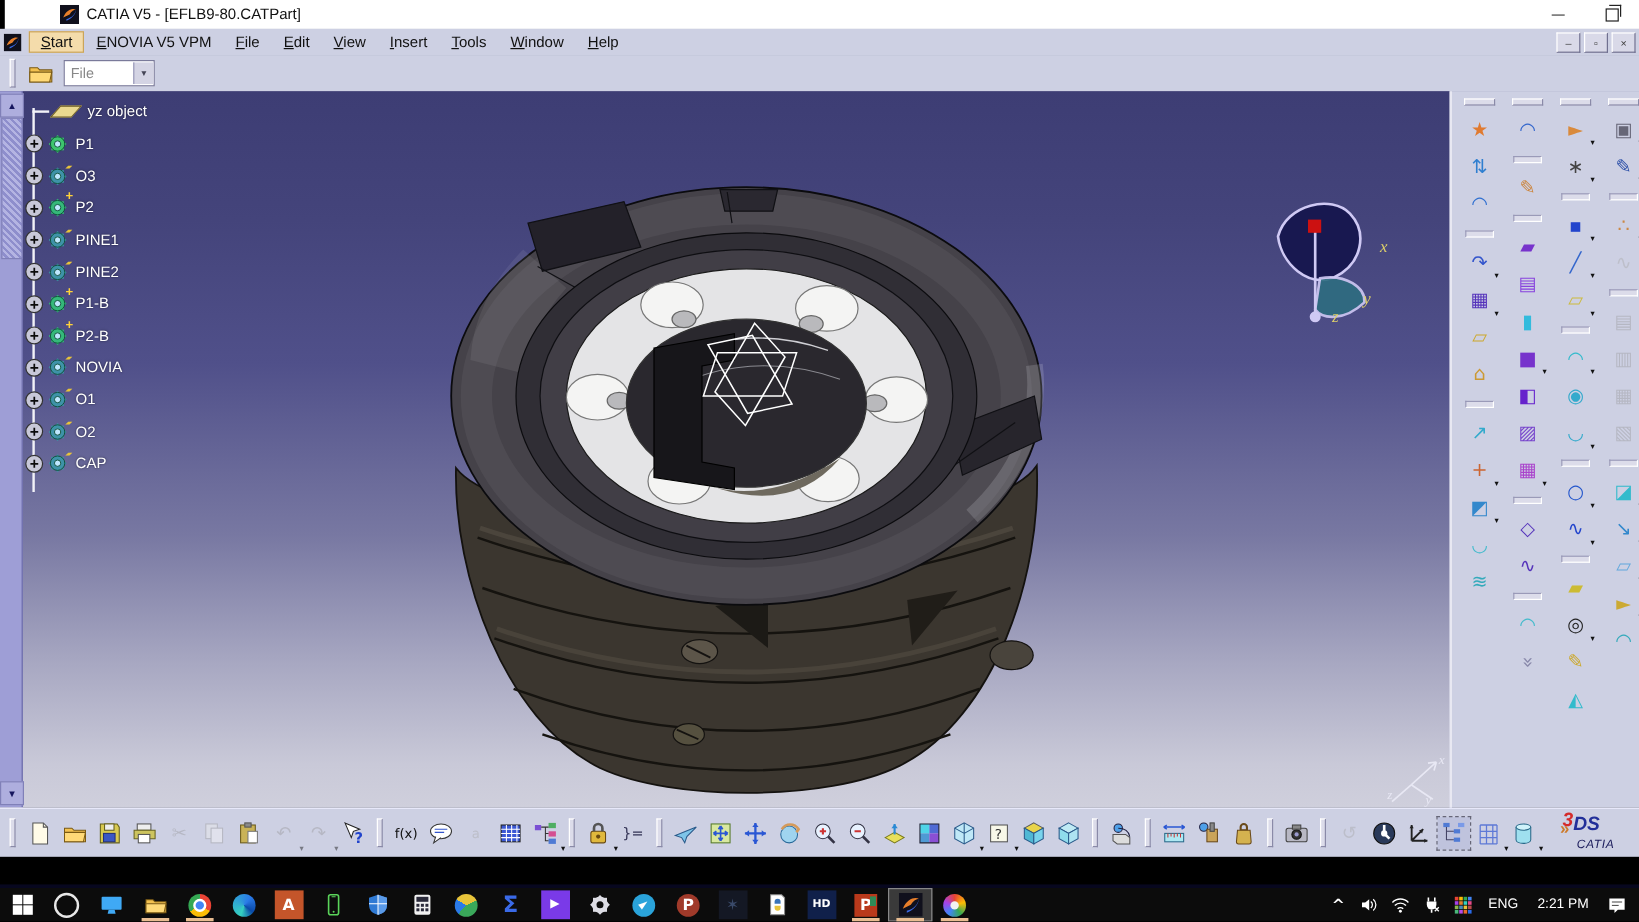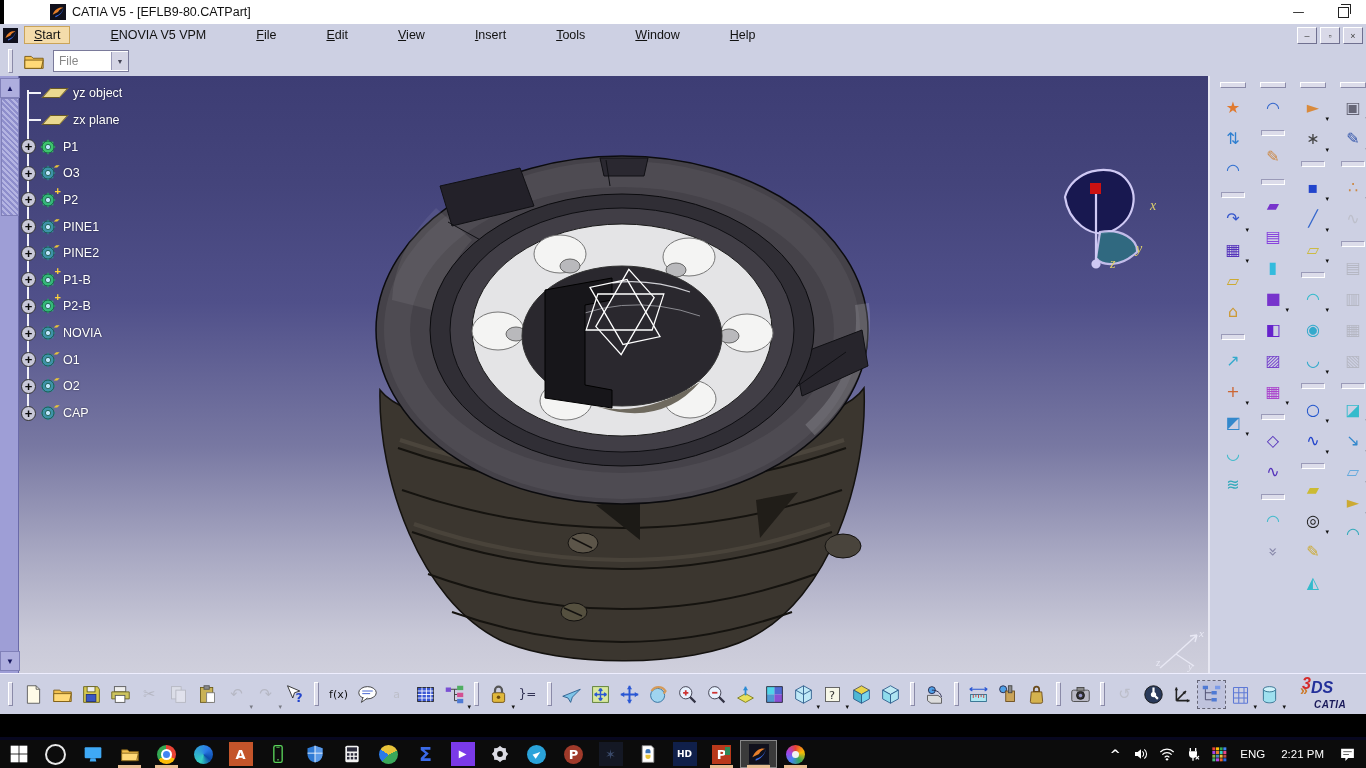--- a/index.html
+++ b/index.html
@@ -12,21 +12,21 @@
   .titlebar .title{font-size:12.5px;color:#111;}
   .wbtns{position:absolute;right:0;top:0;height:24px;display:flex;}
   .wbtn{width:45px;height:24px;display:flex;align-items:center;justify-content:center;color:#222;
     font-size:12px;font-family:"DejaVu Sans",sans-serif;}
   .restore-glyph{width:9px;height:9px;border:1px solid #222;position:relative;background:#fff;}
   .restore-glyph::before{content:"";position:absolute;left:2px;top:-4px;width:9px;height:9px;border:1px solid #222;border-bottom:none;border-left:none;}
   
   .menubar{position:absolute;left:0;top:24px;width:1366px;height:22px;background:#cdd0e3;
     display:flex;align-items:center;border-bottom:1px solid #a8a8c0;}
   .menubar .appicon{width:15px;height:15px;margin:0 6px 0 3px;}
-  .menu-items{display:flex;align-items:center;height:100%;gap:30px;}
+  .menu-items{display:flex;align-items:center;height:100%;}
   .menu-item{padding:2px 10px;color:#111;font-size:12.5px;white-space:nowrap;}
   .menu-item.hl{background:#f4dcab;border:1px solid #caa45a;padding:1px 9px;}
   .mini-btns{position:absolute;right:3px;top:3px;display:flex;gap:3px;}
   .mini-btn{width:18px;height:15px;background:#d9d9e8;border:1px solid #fff;border-right-color:#707090;
     border-bottom-color:#707090;display:flex;align-items:center;justify-content:center;font-size:9px;color:#444;}
   
   .stdbar{position:absolute;left:0;top:46px;width:1366px;height:30px;background:#cdd0e3;
     border-bottom:1px solid #9a9ab8;display:flex;align-items:center;}
   .handle-v{width:3px;height:22px;margin-left:8px;background:#dcdcea;border:1px solid #fff;
     border-right-color:#8a8aa8;border-bottom-color:#8a8aa8;}
@@ -87,21 +87,21 @@
   .bt-item{position:relative;width:27px;height:27px;margin:0 1px;display:flex;align-items:center;justify-content:center;}
   .bt-item.active{background:#bfc3dd;outline:1px dashed #667;}
   .bt-item .sym{width:21px;height:21px;}
   .bt-item .glyph{font-family:"DejaVu Sans",sans-serif;font-size:15px;line-height:1;}
   .bt-sep{width:3px;height:22px;margin:0 5px;background:#dcdcea;border:1px solid #fff;
     border-right-color:#8a8aa8;border-bottom-color:#8a8aa8;}
   .more-chevron{position:absolute;left:1300px;top:8px;color:#cc7a2a;font-size:14px;font-weight:bold;letter-spacing:-1px;}
   .ds-logo{position:absolute;right:8px;top:4px;width:56px;height:30px;}
   .ds-logo .ds3{position:absolute;left:0;top:-3px;color:#d42a2a;font-weight:bold;font-style:italic;font-size:16px;}
   .ds-logo .dsds{position:absolute;left:9px;top:1px;color:#23309a;font-weight:bold;font-style:italic;font-size:16px;}
-  .ds-logo .dscatia{position:absolute;left:12px;bottom:-2px;color:#1a1a5a;font-weight:bold;font-style:italic;font-size:10px;letter-spacing:.5px;}
+  .ds-logo .dscatia{position:absolute;left:12px;bottom:-2px;color:#1a1a5a;font-weight:normal;font-style:italic;font-size:10px;letter-spacing:.5px;}
   
   .statusbar{position:absolute;left:0;top:713px;width:1366px;height:24px;background:#cdd0e3;}
   .status-msg{position:absolute;left:8px;top:5px;color:#111;font-size:12px;}
   .status-input{position:absolute;left:1000px;top:3px;width:306px;height:15px;background:#fff;
     border:1px solid #7a7a9a;border-top-color:#555;font-size:11px;padding:1px 3px;}
   .status-btns{position:absolute;right:6px;top:2px;display:flex;gap:3px;}
   .sbtn{width:25px;height:19px;background:#c6c9dd;border:1px solid #fff;border-right-color:#707090;
     border-bottom-color:#707090;display:flex;align-items:center;justify-content:center;color:#556;font-size:11px;}
   .sbtn .sym{width:13px;height:13px;}
   .winedge{position:absolute;left:0;top:737px;width:1366px;height:3px;background:#07071f;}
@@ -553,27 +553,20 @@
         <div class="trows">
 
             <div class="trow">
 
               <span class="tconn"></span>
               <span class="plane-ico"></span>
 
               <span class="tlabel">yz object</span>
             </div>
 
-            <div class="trow">
-
-              <span class="tconn"></span>
-              <span class="plane-ico"></span>
-
-              <span class="tlabel">zx plane</span>
-            </div>
 
             <div class="trow">
               <span class="tplus">+</span>
 
               <span class="gear-ico" data-kind="bright">
                 <svg viewBox="0 0 24 24">
                   <use href="#sym-gear"></use>
                 </svg>
               </span>
               <span class="tlabel">P1</span>

